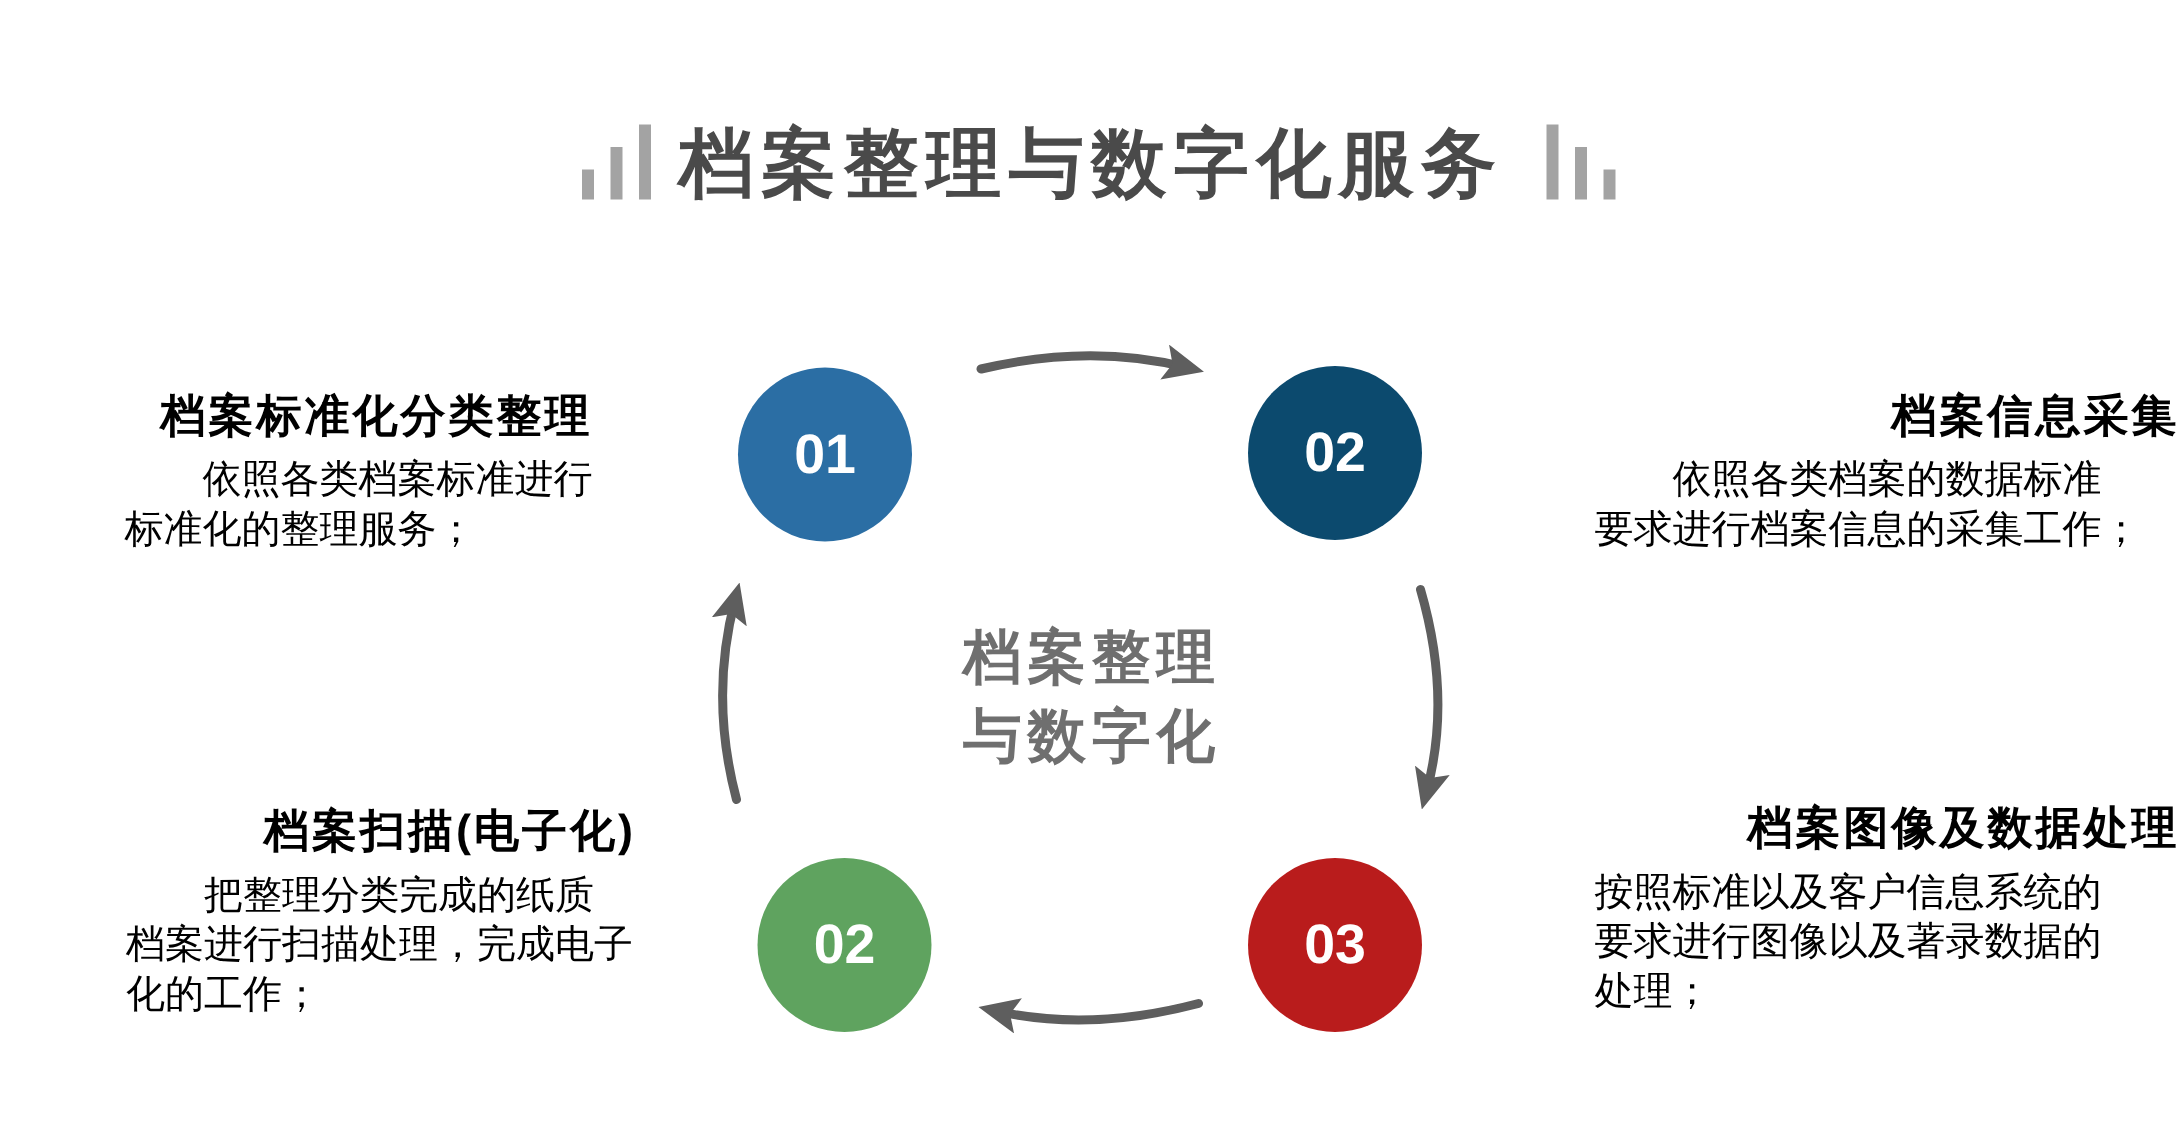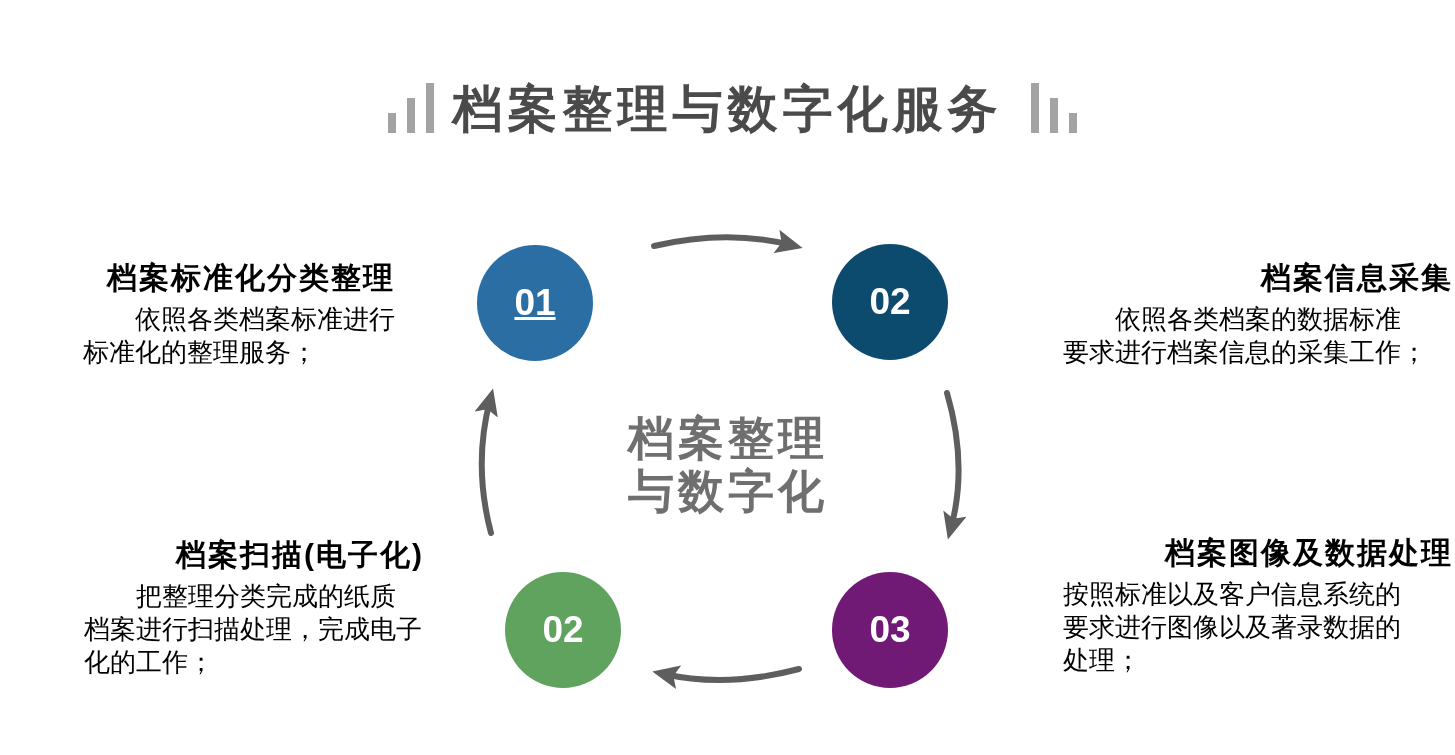--- a/index.html
+++ b/index.html
@@ -47,31 +47,31 @@
     position: absolute;
     width: 116px; height: 116px;
     border-radius: 50%;
     display: flex;
     align-items: center;
     justify-content: center;
     color: #ffffff;
     font-size: 37px;
     font-weight: bold;
   }
-  .circle-01 { left: 477px; top: 245px; text-decoration: underline; }
+  .circle-01 { left: 492px; top: 245px; }
   .circle-02 { left: 832px; top: 244px; }
   .circle-03 { left: 832px; top: 572px; }
   .circle-04 { left: 505px; top: 572px; }
 
   .center-label {
     position: absolute;
     left: 560px; top: 412px;
     width: 336px;
     text-align: center;
-    font-size: 46px;
+    font-size: 39px;
     font-weight: bold;
     letter-spacing: 4px;
     line-height: 53px;
   }
 
   
   .step-block { position: absolute; color: #000; }
   .step-title {
     font-size: 30px;
     font-weight: bold;
@@ -114,21 +114,21 @@
       </marker>
     </defs>
     <path class="arrow-path" d="M 654 246 Q 727 229 791 245" marker-end="url(#arrowhead)" style="stroke: rgb(94, 94, 94);"></path>
     <path class="arrow-path" d="M 947 393 Q 968 465 951 528" marker-end="url(#arrowhead)" style="stroke: rgb(94, 94, 94);"></path>
     <path class="arrow-path" d="M 799 669 Q 727 688 664 674" marker-end="url(#arrowhead)" style="stroke: rgb(94, 94, 94);"></path>
     <path class="arrow-path" d="M 491 533 Q 473 465 490 400" marker-end="url(#arrowhead)" style="stroke: rgb(94, 94, 94);"></path>
   </svg>
 
   <div class="step-circle circle-01" style="background-color: rgb(43, 110, 164);">01</div>
   <div class="step-circle circle-02" style="background-color: #0c4a6e;">02</div>
-  <div class="step-circle circle-03" style="background-color: #701a75;">03</div>
+  <div class="step-circle circle-03" style="background-color: #b91c1c;">03</div>
   <div class="step-circle circle-04" style="background-color: rgb(95, 163, 95);">02</div>
 
   <div class="center-label" style="color: rgb(111, 111, 111);">
     <div>档案整理</div>
     <div>与数字化</div>
   </div>
 
   <div class="step-block block-01">
     <h2 class="step-title centered">档案标准化分类整理</h2>
     <div class="step-desc">

